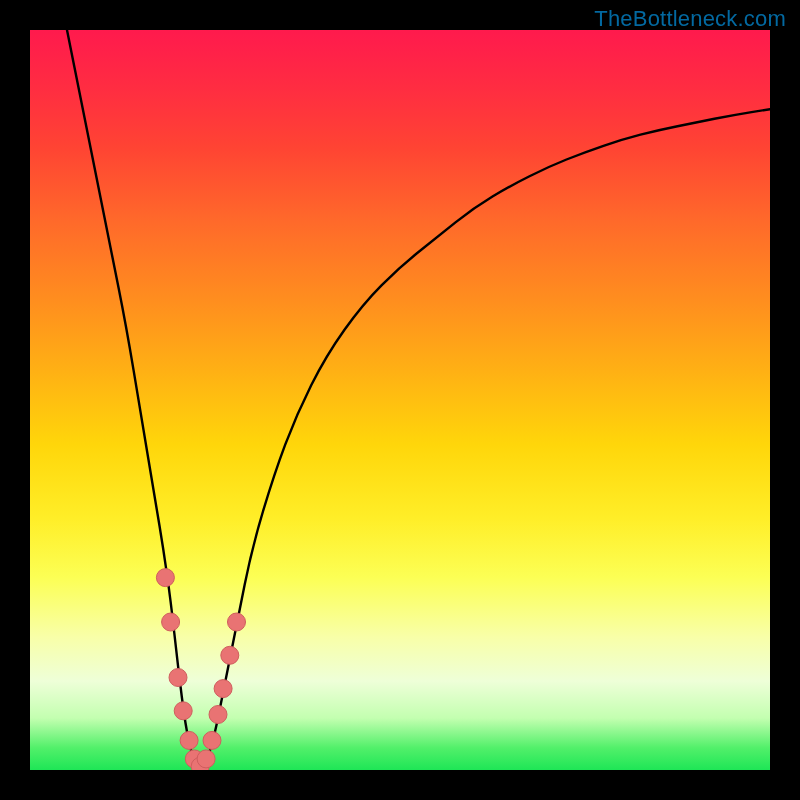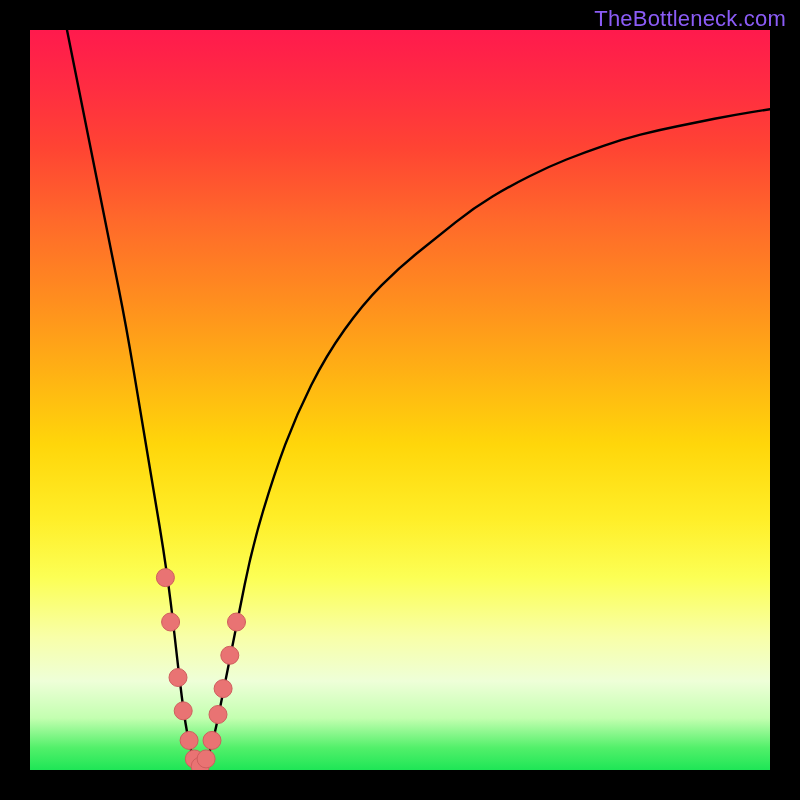--- a/index.html
+++ b/index.html
@@ -46,21 +46,21 @@
     position: absolute;
     left: 0;
     top: 0;
     width: 740px;
     height: 740px;
   }
   .watermark {
     position: absolute;
     top: 6px;
     right: 14px;
-    color: #8b5cf6;
+    color: #0369a1;
     font-size: 22px;
     font-weight: 500;
     letter-spacing: 0.2px;
     user-select: none;
   }
 </style>
 </head>
 <body>
 
 <div class="frame">

